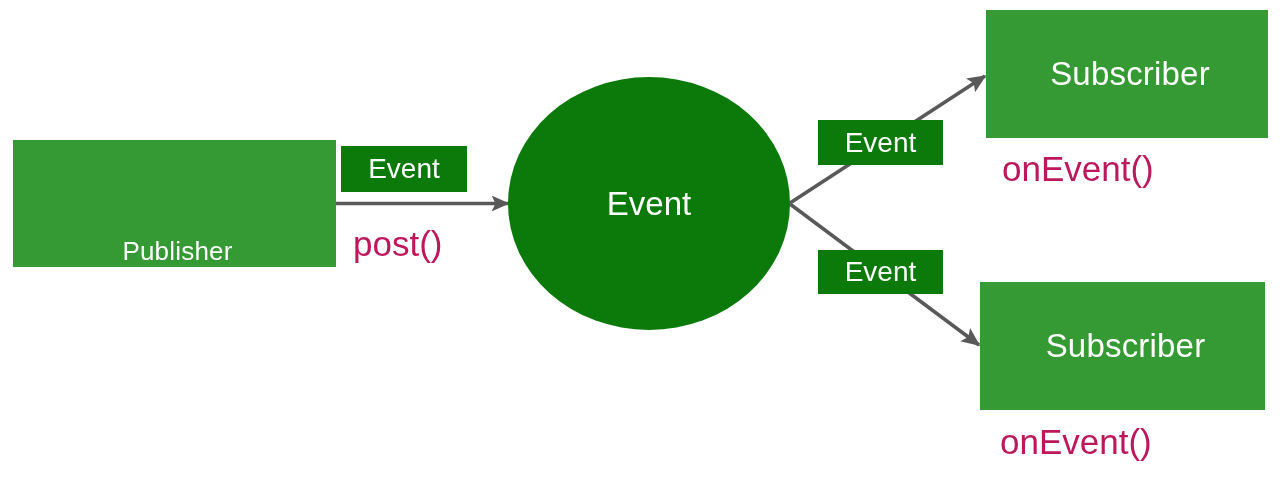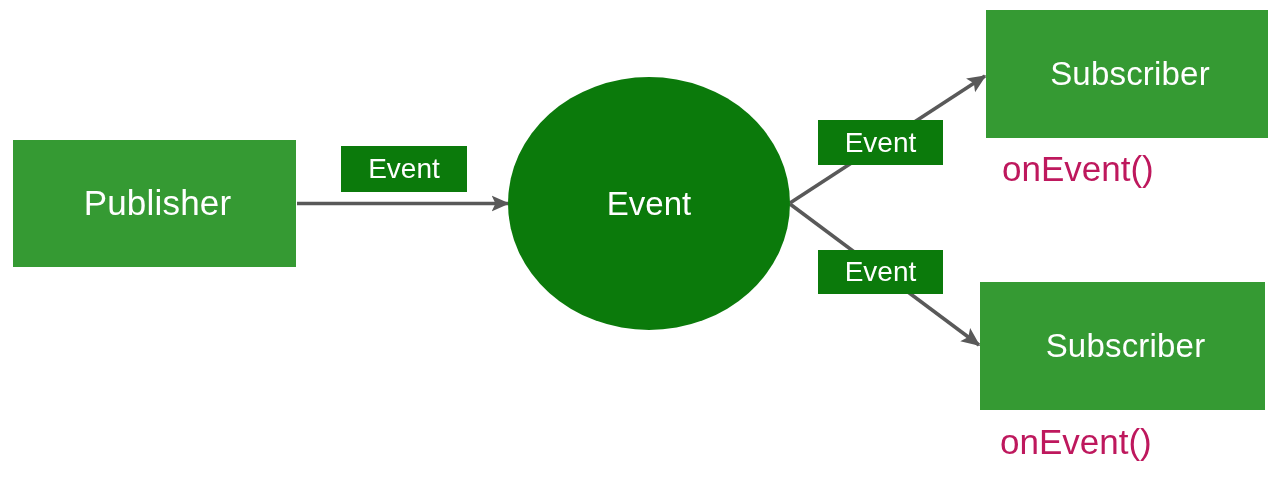--- a/index.html
+++ b/index.html
@@ -37,22 +37,23 @@
     color: #ffffff;
     font-weight: 400;
     letter-spacing: 0.2px;
     line-height: 1.15;
     text-align: center;
   }
   .node-box.light { background: #359A33; padding-left: 6px; }
 
   #publisher-node {
     left: 13px;  top: 140px;
-    width: 283px; height: 127px;
-    font-size: 35px;
+    width: 323px; height: 127px;
+    font-size: 26px;
+    align-items: flex-end;
   }
   #subscriber-top-node {
     left: 986px; top: 10px;
     width: 282px; height: 128px;
     font-size: 33px;
   }
   #subscriber-bottom-node {
     left: 980px; top: 282px;
     width: 285px; height: 128px;
     font-size: 33px;
@@ -147,18 +148,19 @@
   </div>
 
   <div id="event-chip-top" class="event-chip">
     <span>Event</span>
   </div>
 
   <div id="event-chip-bottom" class="event-chip">
     <span>Event</span>
   </div>
 
+  <div id="label-post" class="plain-label">post()</div>
 
   <div id="label-onevent-top" class="plain-label">onEvent()</div>
 
   <div id="label-onevent-bottom" class="plain-label">onEvent()</div>
 
 </div>
 
 </body></html>

